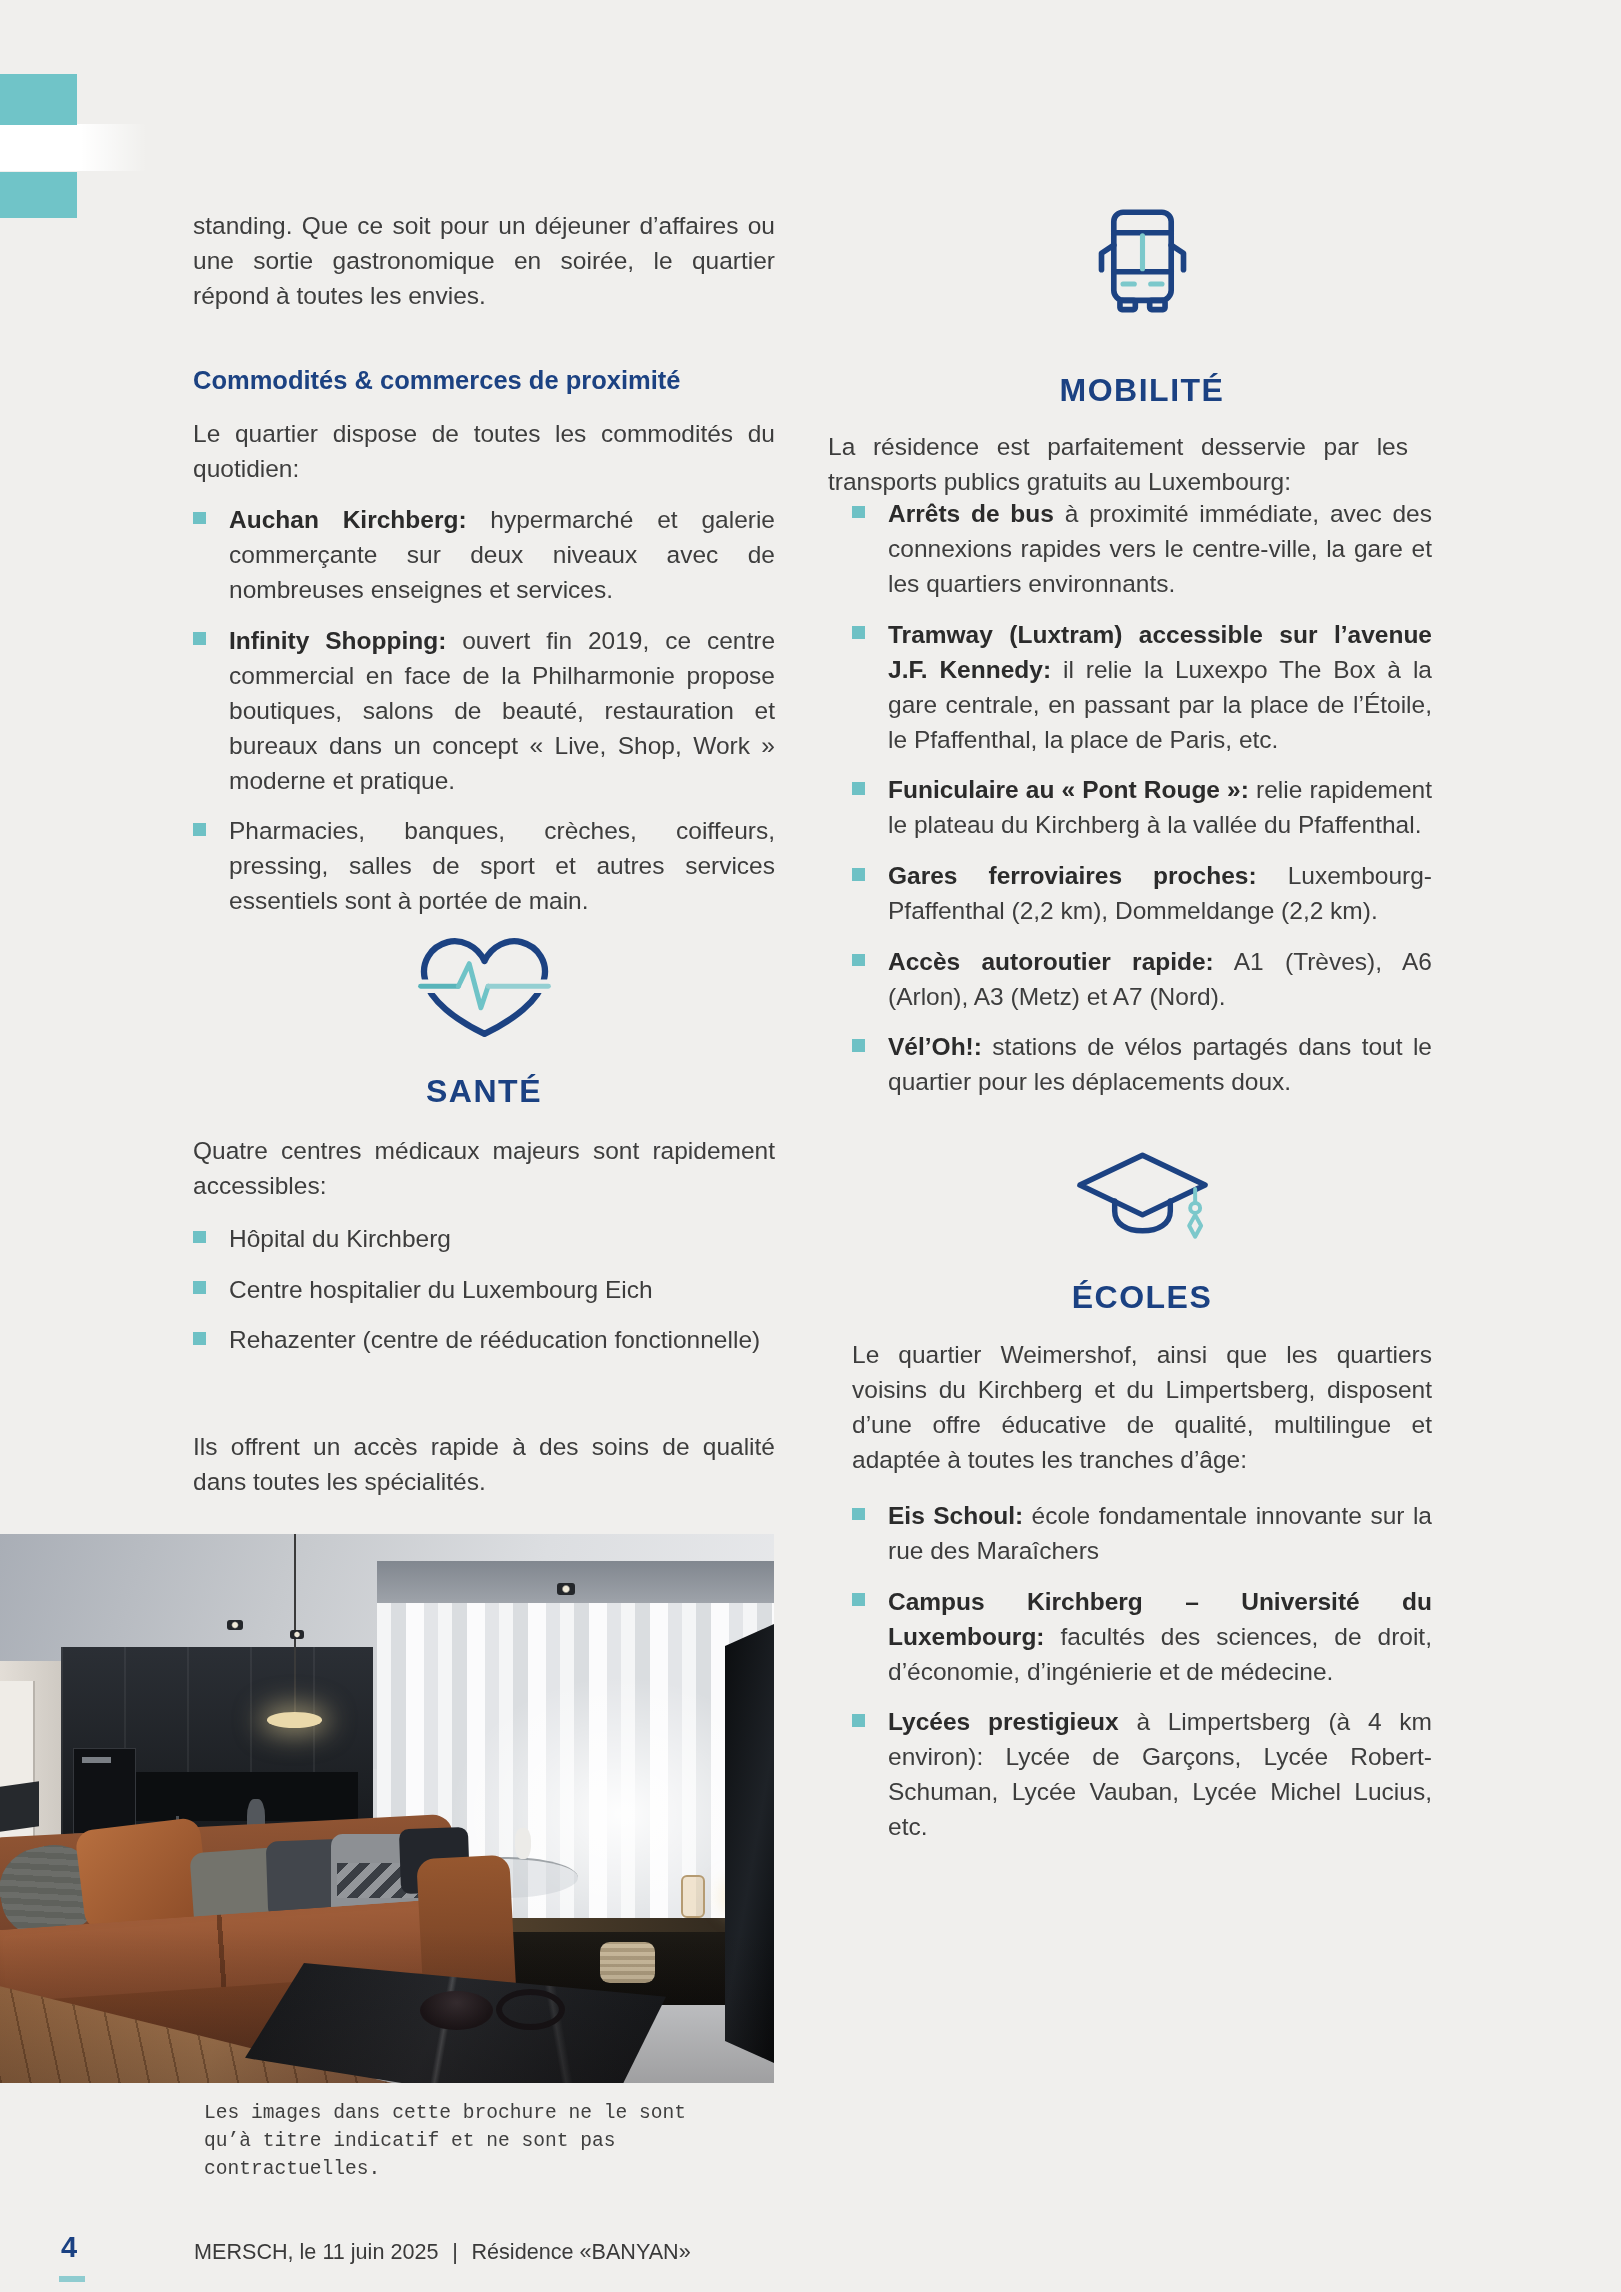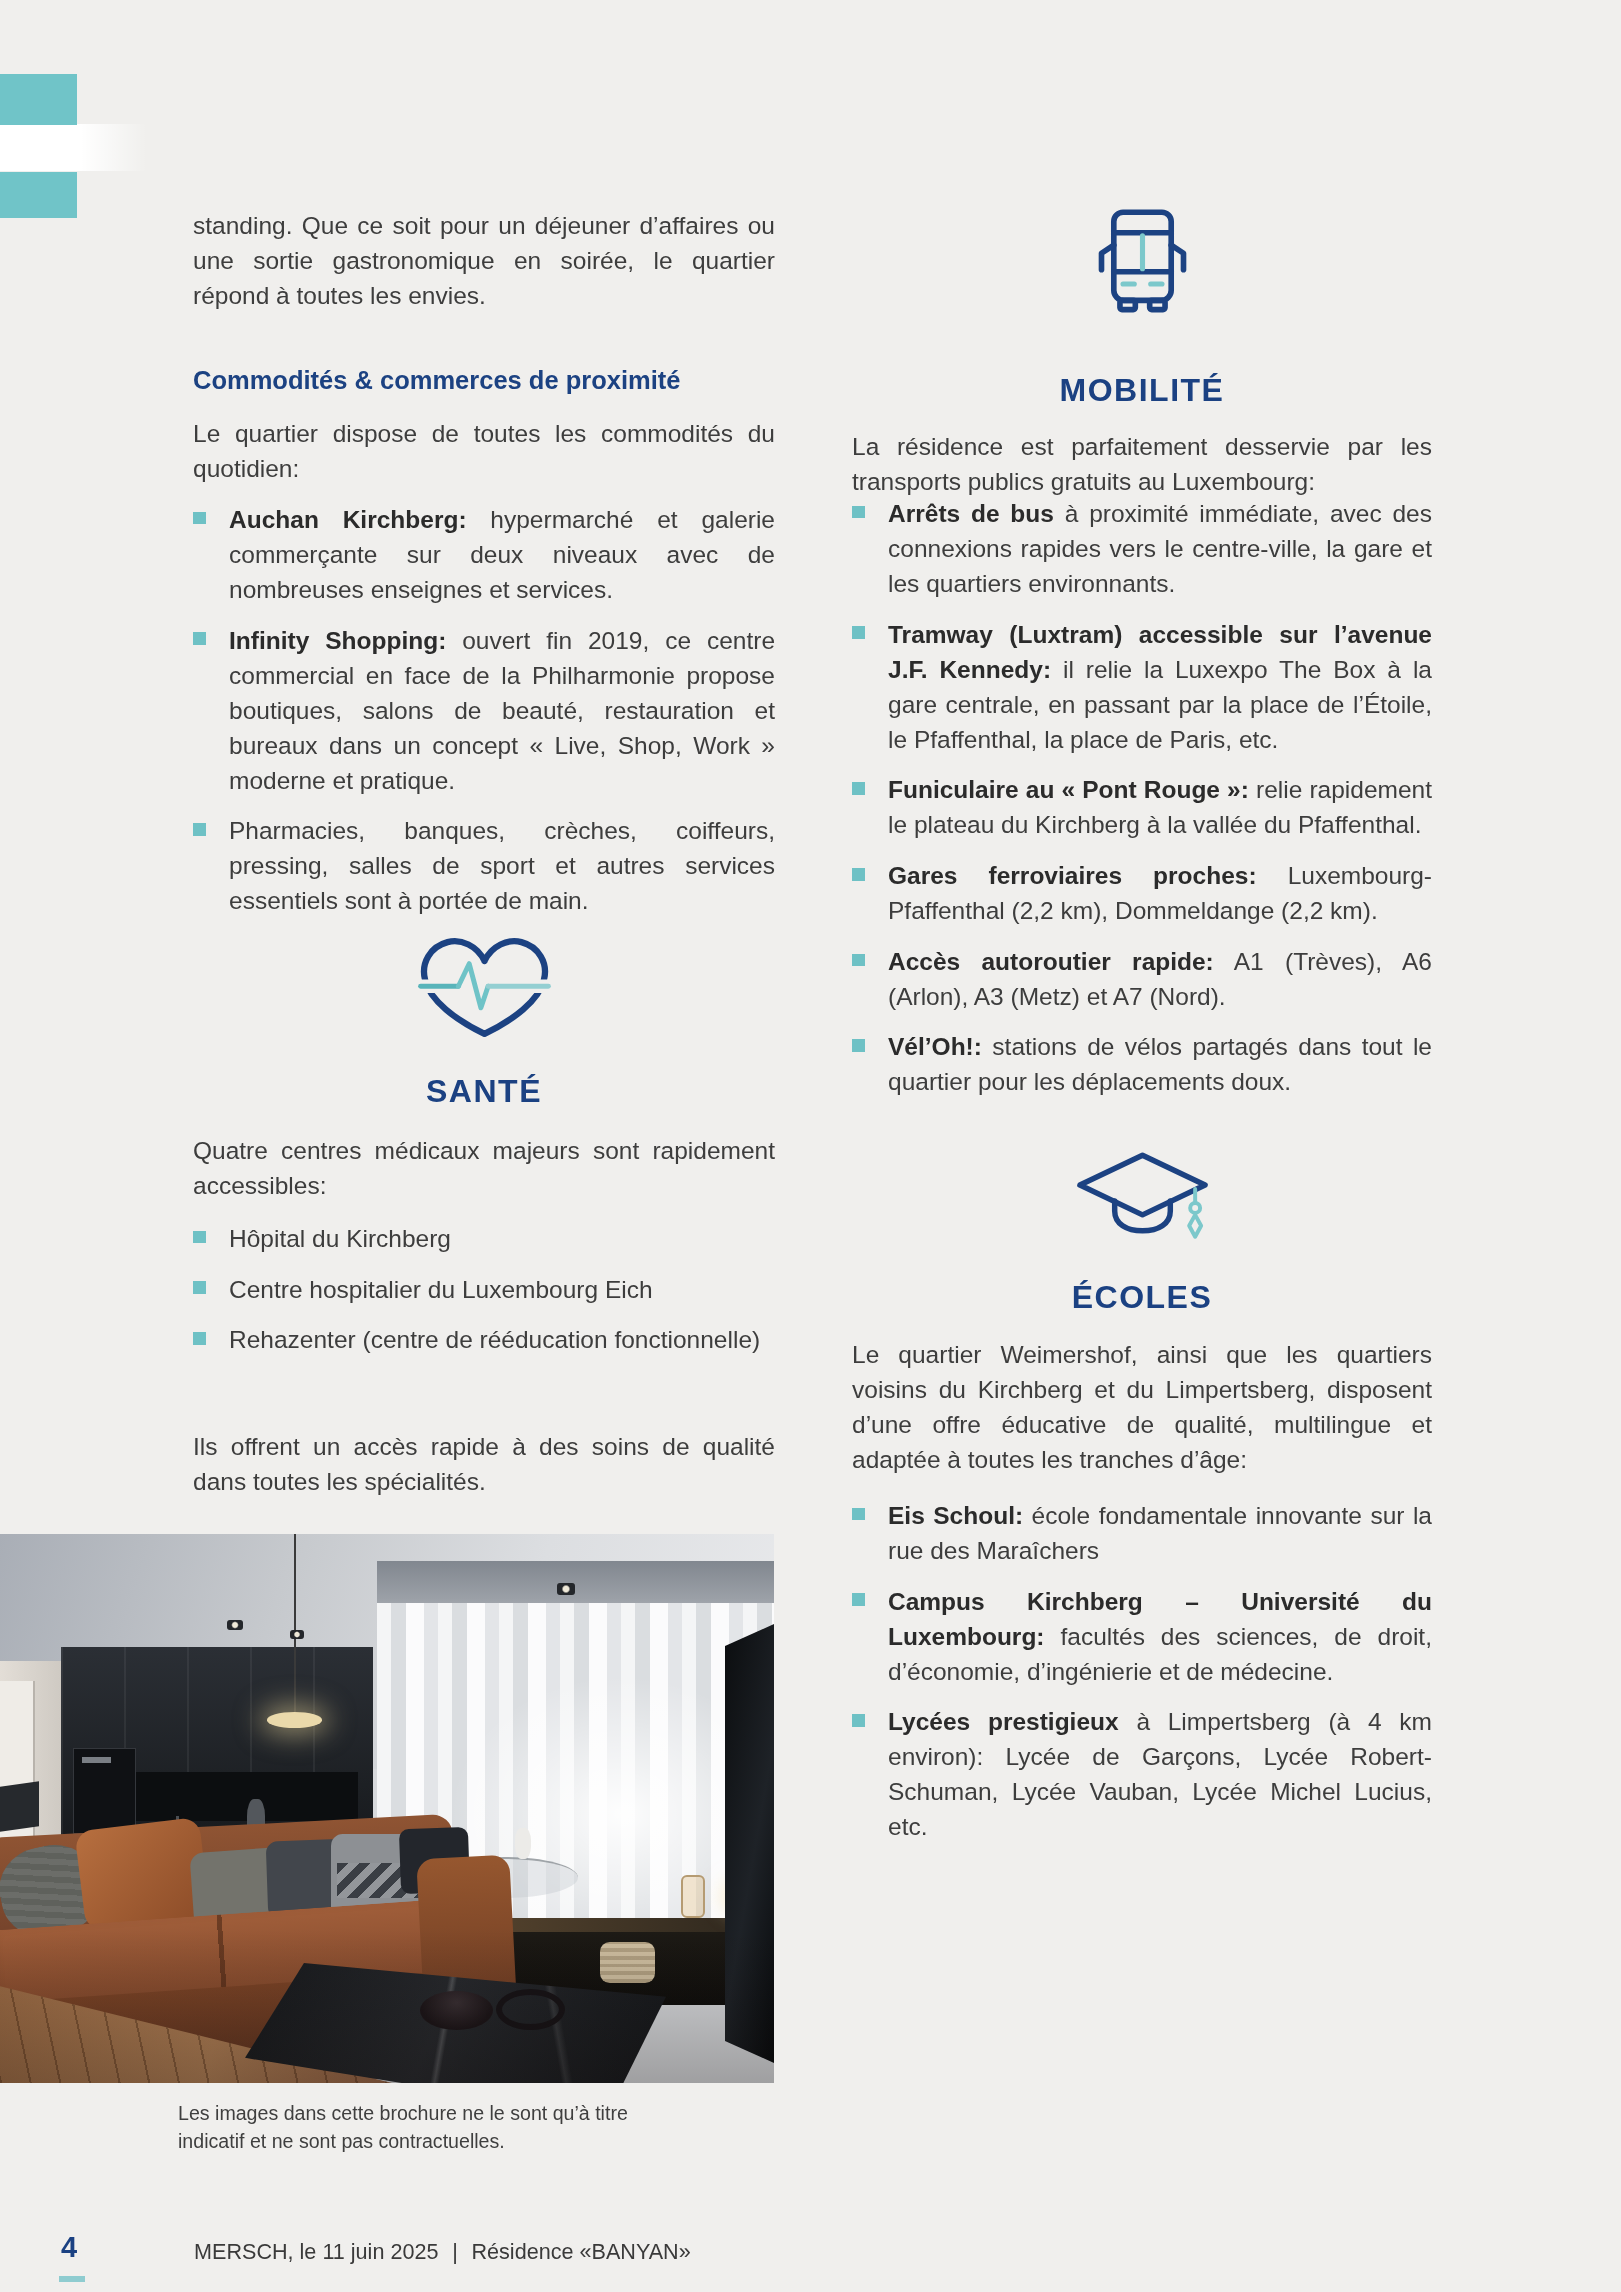--- a/index.html
+++ b/index.html
@@ -187,21 +187,21 @@
       </g>
       <g fill="none" stroke="#7cc8cb" stroke-width="5" stroke-linecap="round">
         <path d="M60,33 V65"></path>
         <path d="M41,80 h11"></path>
         <path d="M68,80 h11"></path>
       </g>
     </svg>
   </div>
   <h2 class="section-title abs" style="left:852px;top:372px;width:580px;">MOBILITÉ</h2>
 
-  <p class="body-txt abs" style="left:852px;top:429px;width:580px;">La résidence est parfaitement desservie par les transports publics gratuits au Luxembourg:</p>
+  <p class="body-txt abs" style="left:828px;top:429px;width:580px;">La résidence est parfaitement desservie par les transports publics gratuits au Luxembourg:</p>
 
   <div class="abs" style="left:852px;top:496px;width:580px;">
     <div class="bullet">
       <span class="sq"></span>
       <p class="body-txt"><b class="lead">Arrêts de bus</b><span> à proximité immédiate, avec des connexions rapides vers le centre-ville, la gare et les quartiers environnants.</span></p>
     </div>
     <div class="bullet">
       <span class="sq"></span>
       <p class="body-txt"><b class="lead">Tramway (Luxtram) accessible sur l’avenue J.F. Kennedy:</b><span> il relie la Luxexpo The Box à la gare centrale, en passant par la place de l’Étoile, le Pfaffenthal, la place de Paris, etc.</span></p>
     </div>
@@ -298,21 +298,21 @@
     <div class="ph-floor"></div>
     <div class="ph-ctable"></div>
     <div class="ph-bowl1"></div>
     <div class="ph-bowl2"></div>
     <div class="ph-spot ph-spot1"></div>
     <div class="ph-spot ph-spot2"></div>
     <div class="ph-spot ph-spot3"></div>
     <div class="ph-vignette"></div>
   </div>
 
-  <p class="caption abs" style="left:178px;top:2099px;width:490px;">Les images dans cette brochure ne le sont qu’à titre indicatif et ne sont pas contractuelles.</p>
+  <p class="caption abs" style="left:204px;top:2099px;width:490px;font-family:Liberation Mono, monospace;">Les images dans cette brochure ne le sont qu’à titre indicatif et ne sont pas contractuelles.</p>
 
   <span class="footer-num abs" style="left:61px;top:2231px;">4</span>
   <div class="footer-rule" style="left:59px;top:2276px;"></div>
   <div class="footer-text abs" style="left:194px;top:2239px;">
     <span>MERSCH, le 11 juin 2025</span><span class="sep">|</span><span>Résidence «BANYAN»</span>
   </div>
 
 </div>
 
 

